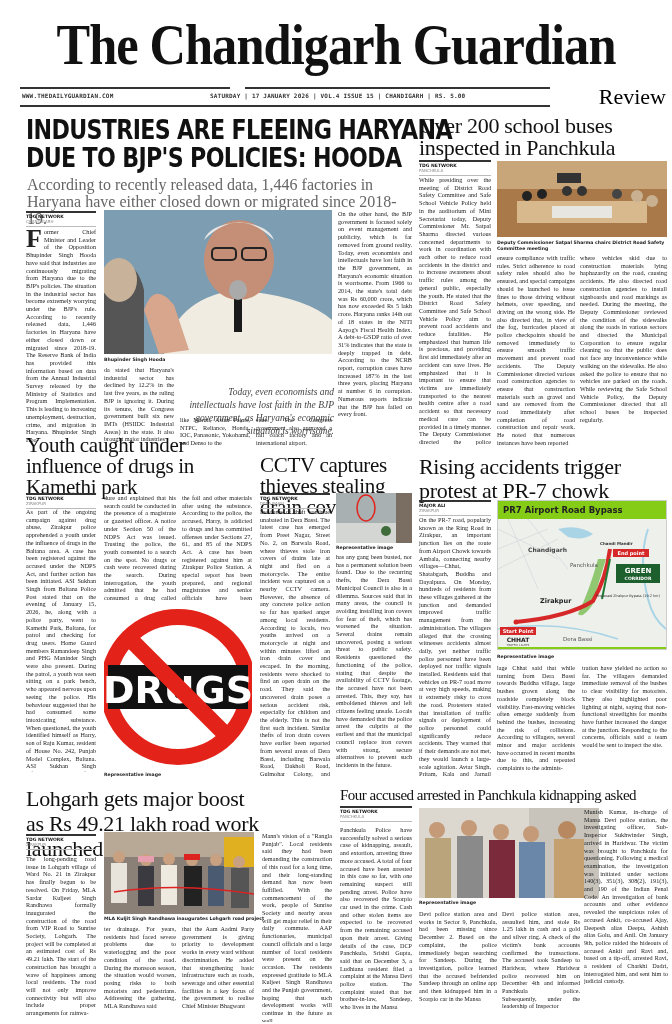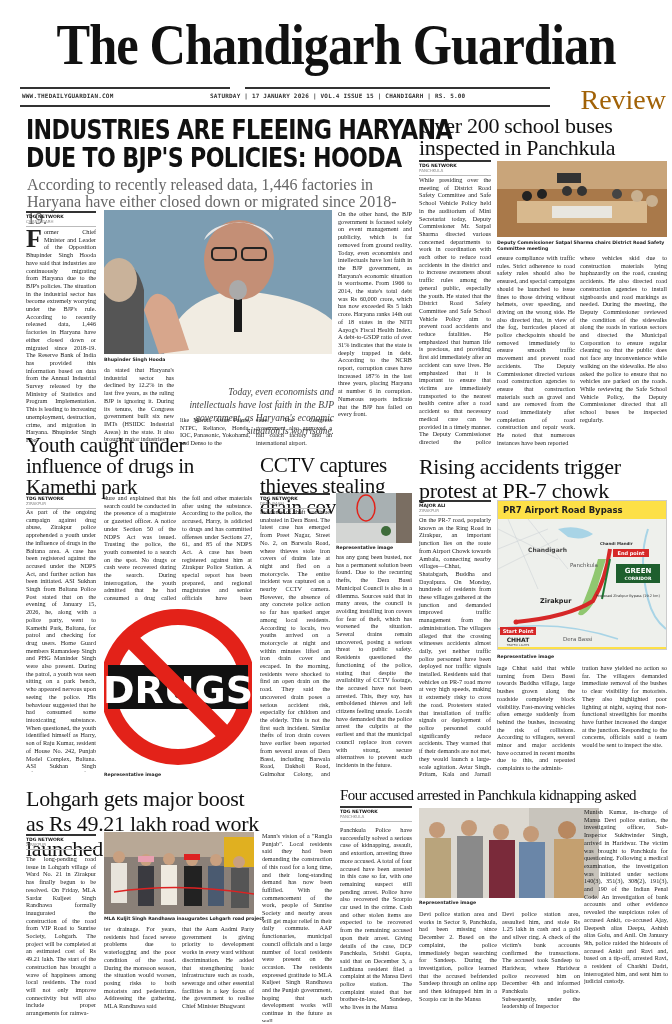--- a/index.html
+++ b/index.html
@@ -4,21 +4,21 @@
 <style>
   * { box-sizing: border-box; margin: 0; padding: 0; }
   html, body { width: 672px; height: 1024px; background: #fff; overflow: hidden; }
   body { font-family: "DejaVu Serif", serif; color: #1a1a1a; position: relative; }
   .abs { position: absolute; }
 
   
   .masthead-title { left: 0; top: 12px; width: 672px; text-align: center; font-family: "Liberation Serif", serif; font-size: 56px; font-weight: bold; letter-spacing: -1px; transform: scaleX(0.9); transform-origin: center; line-height: 66px; color: #111; }
   .rule-top { left: 20px; top: 87px; height: 2px; background: #333; }
   .meta-line { top: 92px; font-family: "DejaVu Sans Mono", monospace; font-size: 6px; font-weight: bold; letter-spacing: 0.2px; color: #333; }
-  .review { right: 6px; top: 84px; font-family: "Liberation Serif", serif; font-size: 28px; color: #a16207; }
+  .review { right: 6px; top: 84px; font-family: "Liberation Serif", serif; font-size: 22px; color: #000000; }
   .rule-bottom { left: 20px; top: 105px; width: 530px; height: 2px; background: #333; }
 
   
   .hl-big { font-family: "DejaVu Sans", sans-serif; font-weight: bold; font-size: 27px; line-height: 29px; letter-spacing: -0.8px; transform: scaleX(0.82); transform-origin: left; white-space: nowrap; color: #111; }
   .deck { font-family: "Liberation Serif", serif; font-size: 16px; line-height: 17px; color: #666; }
   .hl-serif { font-family: "Liberation Serif", serif; font-size: 21px; line-height: 21px; color: #111; letter-spacing: -0.3px; }
   .byline { font-family: "DejaVu Sans", sans-serif; font-size: 4.5px; font-weight: bold; border-top: 2px solid #333; padding-top: 1px; }
   .byline .place { display: block; font-weight: normal; color: #888; font-size: 4px; border-bottom: 1px solid #bbb; padding-bottom: 2px; }
   .body { font-family: "Liberation Serif", serif; font-size: 6.2px; line-height: 7.7px; text-align: justify; color: #222; }
   .caption { font-family: "DejaVu Sans", sans-serif; font-size: 4.6px; font-weight: bold; color: #222; line-height: 5.5px; }
@@ -133,21 +133,21 @@
 <div class="abs caption" style="left:336px;top:545px">Representative image</div>
 <div class="abs body" style="left:336px;top:553px;width:76px;height:225px;overflow:hidden">has any gang been busted, nor has a permanent solution been found. Due to the recurring thefts, the Dera Bassi Municipal Council is also in a dilemma. Sources said that in many areas, the council is avoiding installing iron covers for fear of theft, which has worsened the situation. Several drains remain uncovered, posing a serious threat to public safety. Residents questioned the functioning of the police, stating that despite the availability of CCTV footage, the accused have not been arrested. This, they say, has emboldened thieves and left citizens feeling unsafe. Locals have demanded that the police arrest the culprits at the earliest and that the municipal council replace iron covers with strong, secure alternatives to prevent such incidents in the future.</div>
 
 <div class="abs hl-serif" style="left:419px;top:455px;width:250px;font-size:22px;line-height:24px">Rising accidents trigger protest at PR-7 chowk</div>
 <div class="abs byline" style="left:419px;top:500px;width:72px">
   <span>MAJOR ALI</span>
   <span class="place">ZIRAKPUR</span>
 </div>
 <div class="abs body" style="left:419px;top:516px;width:72px;height:263px;overflow:hidden">On the PR-7 road, popularly known as the Ring Road in Zirakpur, an important junction lies on the route from Airport Chowk towards Ambala, connecting nearby villages—Chhat, Shatabgarh, Buddha and Dayalpura. On Monday, hundreds of residents from these villages gathered at the junction and demanded improved traffic management from the administration. The villagers alleged that the crossing witnesses accidents almost daily, yet neither traffic police personnel have been deployed nor traffic signals installed. Residents said that vehicles on PR-7 road move at very high speeds, making it extremely risky to cross the road. Protesters stated that installation of traffic signals or deployment of police personnel could significantly reduce accidents. They warned that if their demands are not met, they would launch a large-scale agitation. Avtar Singh, Pritam, Kala and Jarnail Singh from vil-</div>
 
-<div class="abs" style="left:497px;top:500px;width:170px;height:150px;border:1px solid #ccc;background:#fde047">
+<div class="abs" style="left:497px;top:500px;width:170px;height:150px;border:1px solid #ccc;background:#84cc16">
   <div style="font-family:'DejaVu Sans',sans-serif;font-weight:bold;font-size:8.5px;padding:4px 5px;color:#222">PR7 Airport Road Bypass</div>
   <svg width="168" height="128" viewBox="0 0 168 128" style="display:block">
     <rect width="168" height="128" fill="#eef0ec"></rect>
     <g stroke="#cfd3d6" stroke-width="0.6">
       <line x1="0" y1="10" x2="60" y2="40"></line>
         <line x1="10" y1="0" x2="40" y2="70"></line>
         <line x1="30" y1="0" x2="70" y2="50"></line>
       <line x1="0" y1="30" x2="50" y2="10"></line>
         <line x1="0" y1="50" x2="60" y2="20"></line>
     </g>

